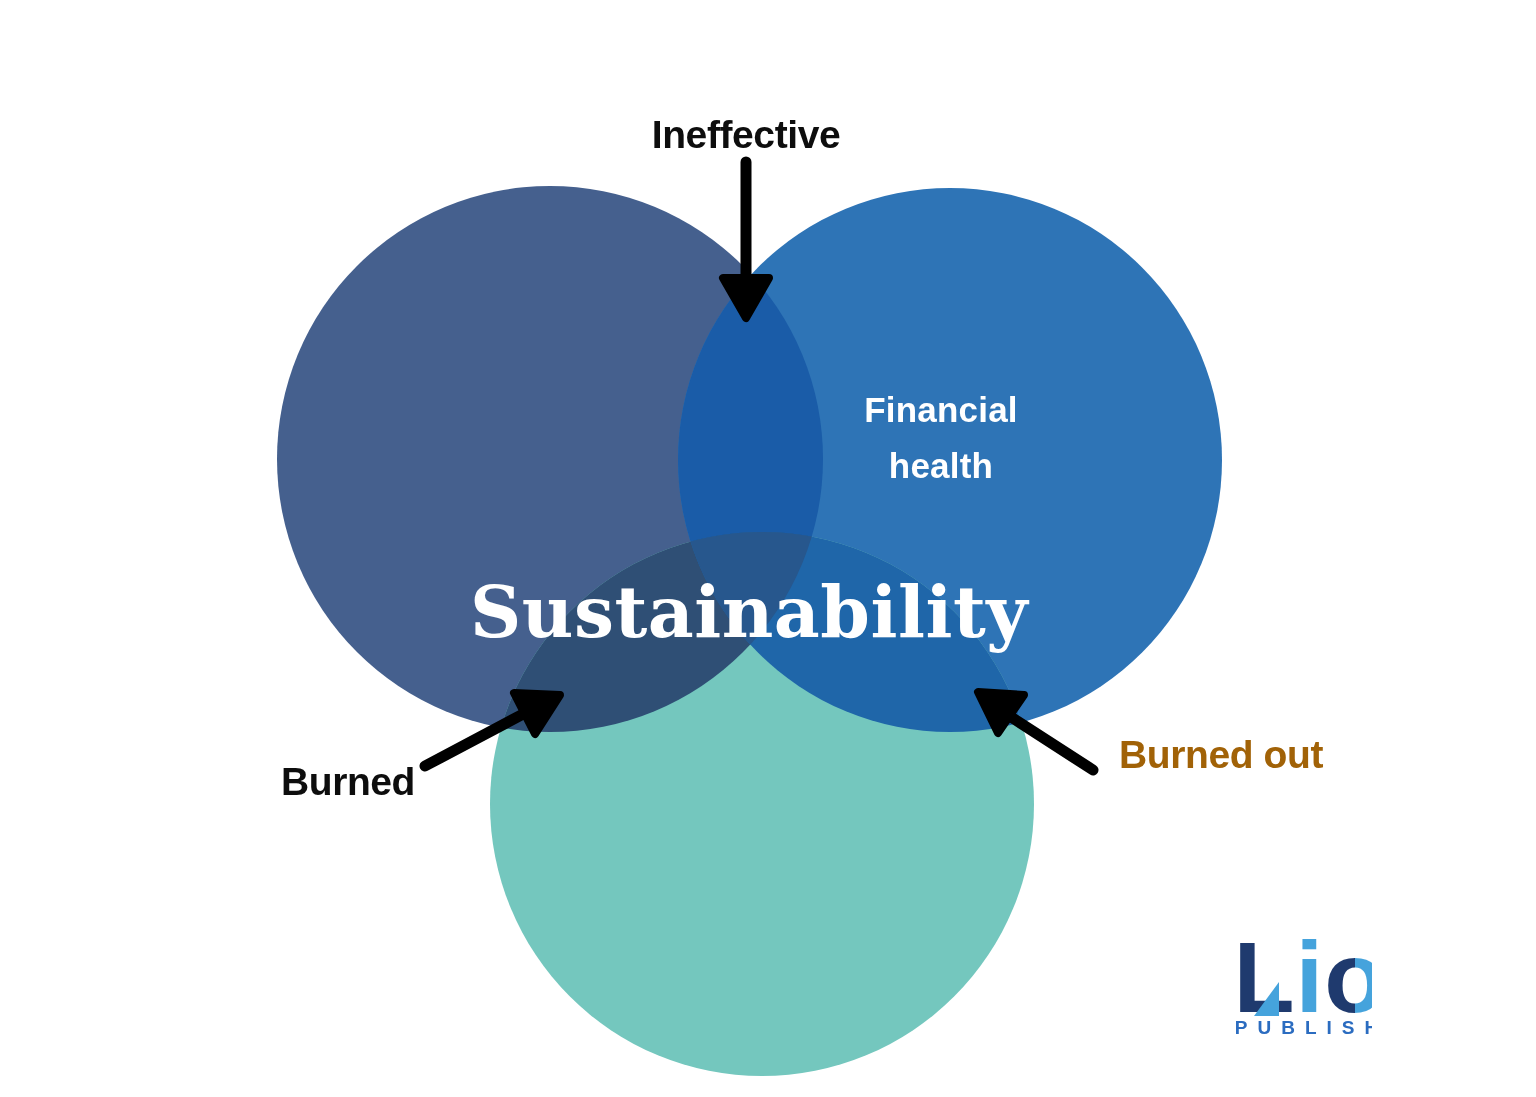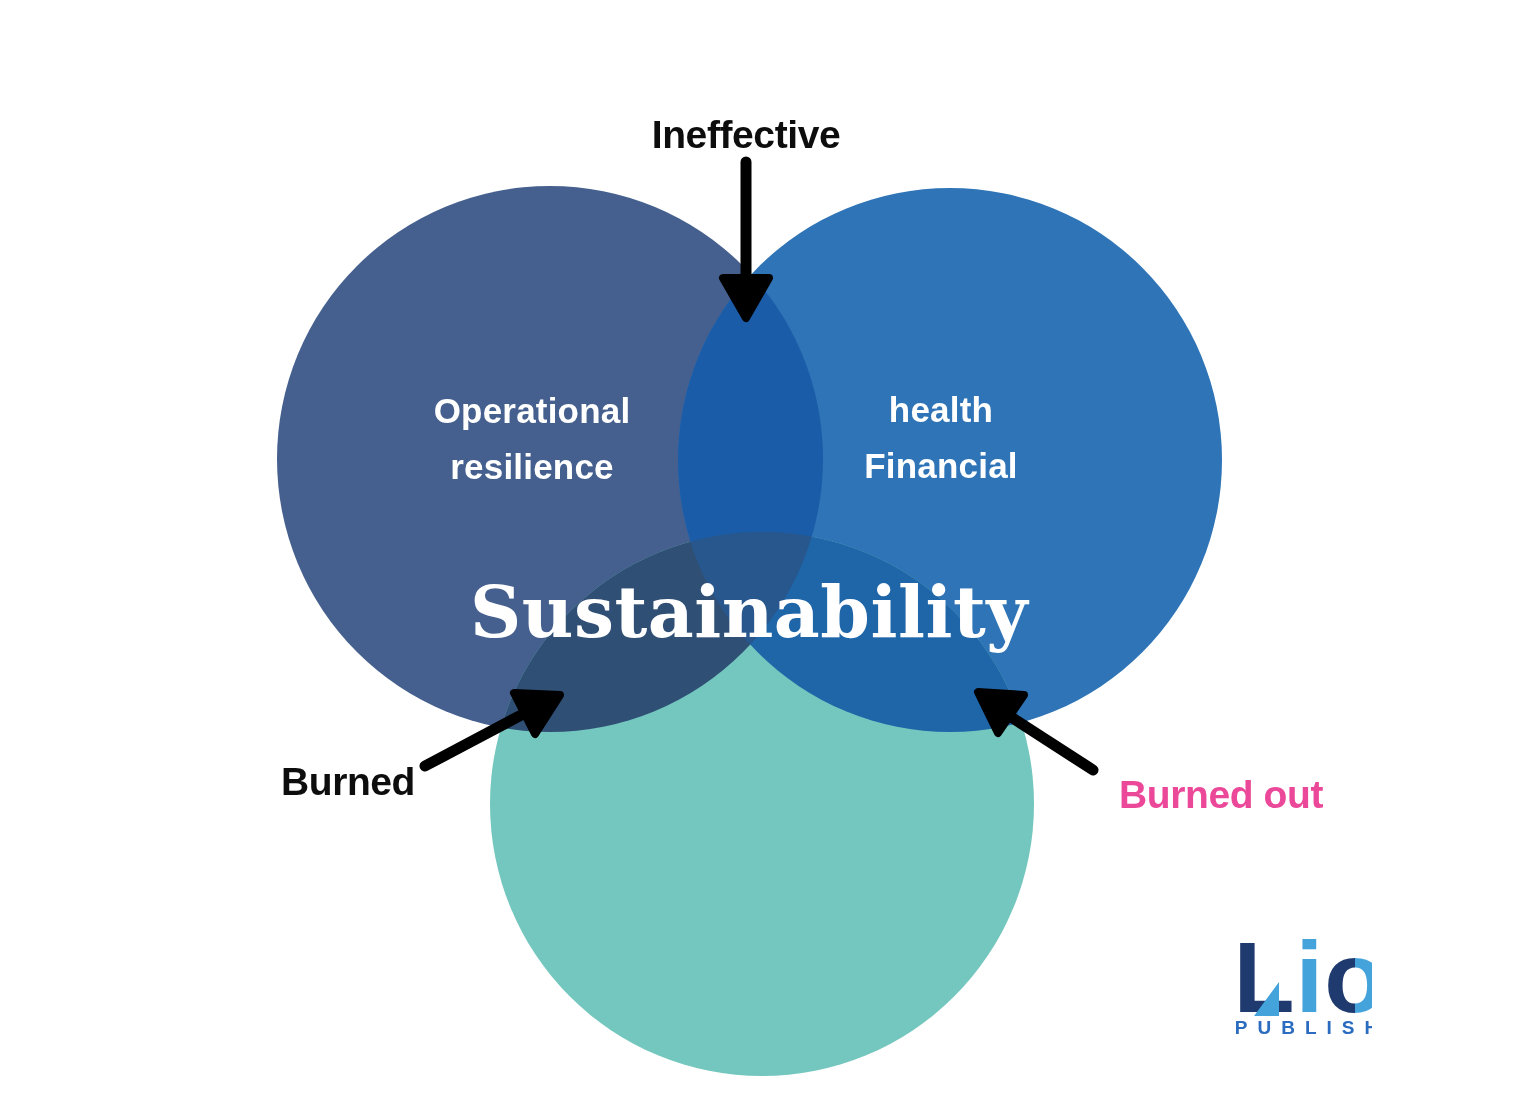--- a/index.html
+++ b/index.html
@@ -119,36 +119,32 @@
     </g>
 
     <g>
       <line x1="1093" y1="770" x2="1008" y2="715" stroke-width="11" stroke-linecap="round" stroke="#000000"></line>
       <polygon points="1024,695 998,733 978,692" stroke-width="8" stroke-linejoin="round" fill="#000000" stroke="#000000"></polygon>
     </g>
   </svg>
 
   <div class="label annotation" style="left: 746px; top: 135px; color: rgb(13, 13, 13);">Ineffective</div>
 
-  <div class="label circle-label" style="left: 532px; top: 439px; color: rgb(255, 255, 255);">
-    <div>Operational</div>
-    <div>resilience</div>
-  </div>
 
   <div class="label circle-label" style="left: 941px; top: 438px; color: rgb(255, 255, 255);">
+    <div>Financial</div>
     <div>health</div>
-    <div>Financial</div>
   </div>
 
 
   <div class="label sustainability" style="left: 749px; top: 612px; color: rgb(255, 255, 255);">Sustainability</div>
 
   <div class="label annotation" style="left: 348px; top: 782px; color: rgb(13, 13, 13);">Burned</div>
 
-  <div class="label annotation" style="left: 1221px; top: 795px; color: #ec4899;">Burned out</div>
+  <div class="label annotation" style="left: 1221px; top: 755px; color: #a16207;">Burned out</div>
 
   <div class="logo">
     <div class="logo-word">
       <span style="color: rgb(31, 58, 110);">L</span><span style="color: rgb(69, 163, 220);">i</span><span class="lg-grad" style="background-image: linear-gradient(90deg, rgb(31, 58, 110) 0px, rgb(31, 58, 110) 50%, rgb(69, 163, 220) 50%, rgb(69, 163, 220) 100%);">o</span><span class="lg-grad" style="background-image: linear-gradient(90deg, rgb(31, 58, 110) 0px, rgb(31, 58, 110) 42%, rgb(43, 111, 192) 42%, rgb(43, 111, 192) 100%);">n</span>
       <span class="logo-triangle" style="background: rgb(69, 163, 220);"></span>
     </div>
     <div class="logo-subtitle" style="color: rgb(43, 108, 192);">PUBLISHERS</div>
   </div>
 
 </div>

